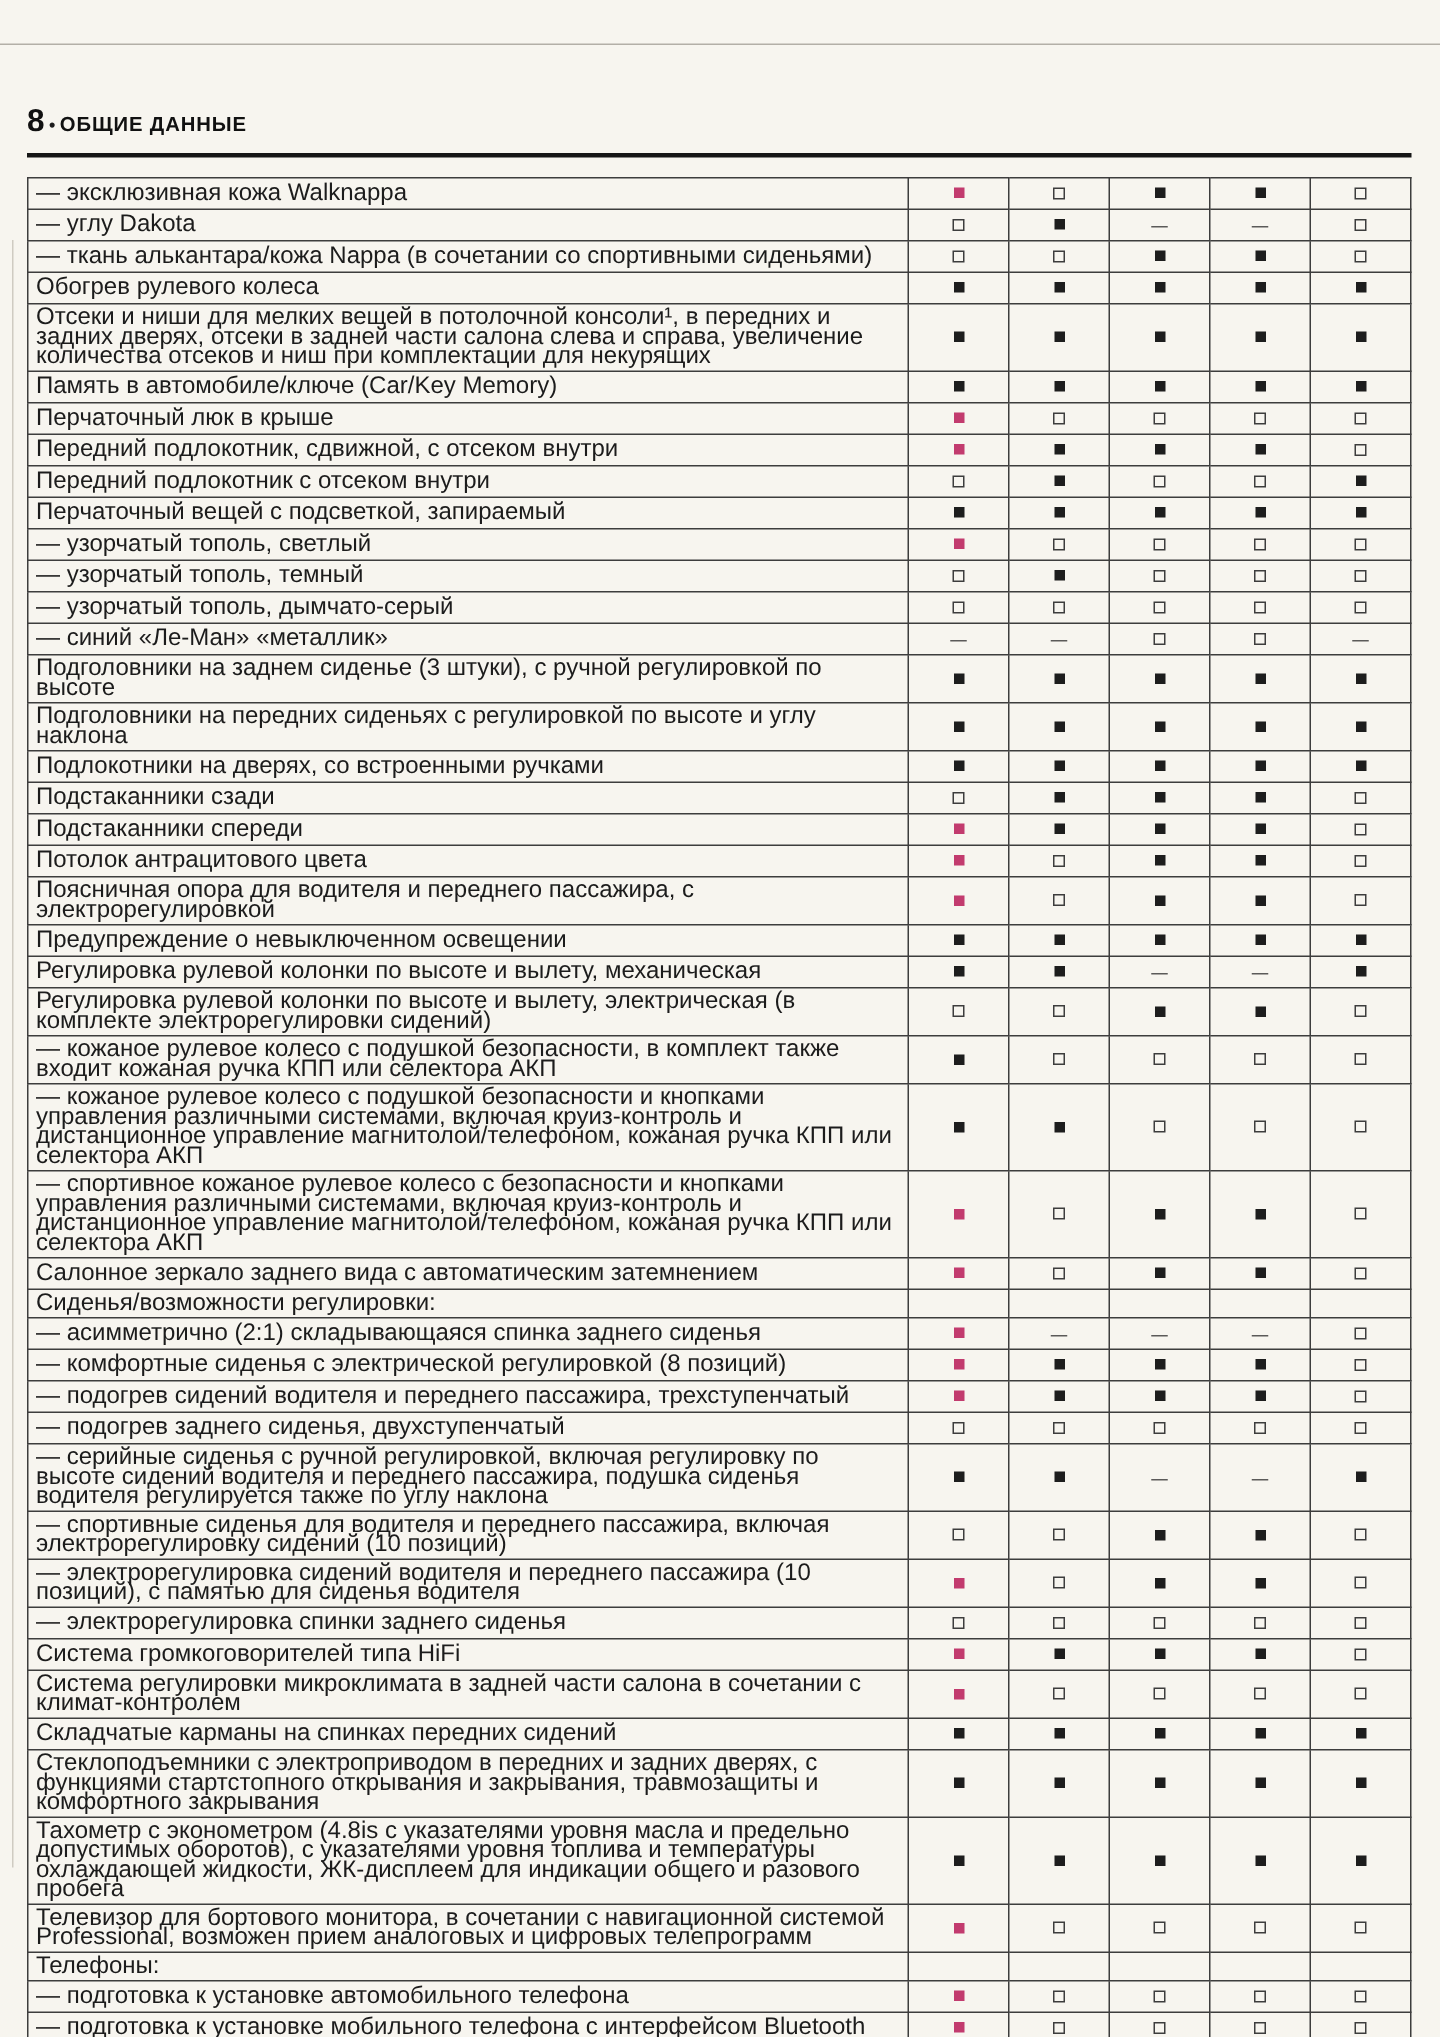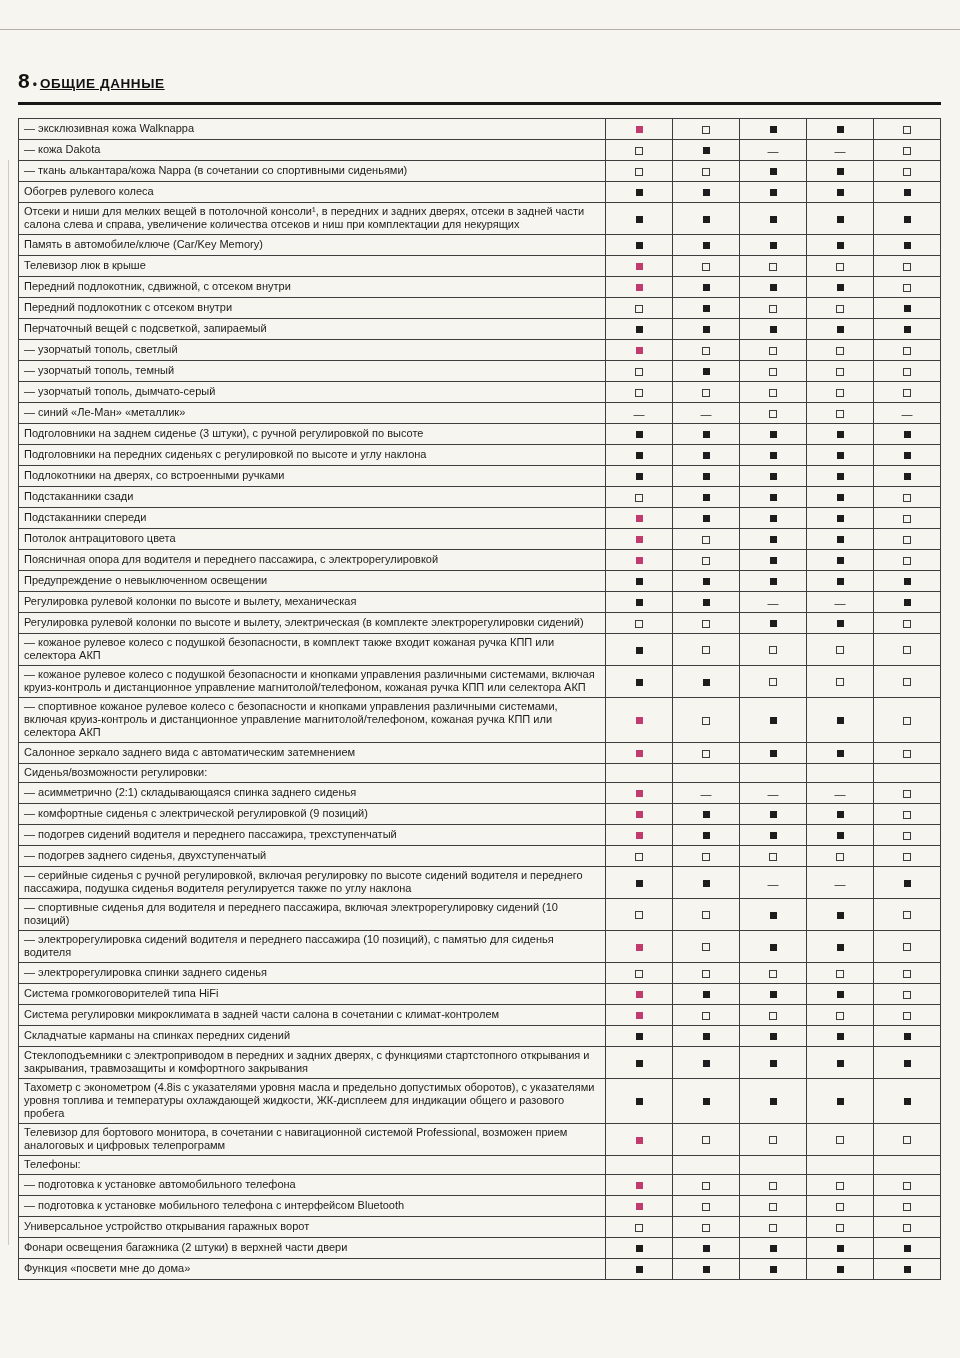--- a/index.html
+++ b/index.html
@@ -10,28 +10,28 @@
     font-family:"Liberation Sans",sans-serif;
     color:#1c1c1c;
     overflow:hidden;
   }
   .scan-line-top{position:absolute;top:29px;left:0;width:960px;height:1px;background:#b3afa7;}
   .scan-line-left{position:absolute;left:8px;top:160px;width:1px;height:1085px;background:#cfcbc2;}
 
   .header{position:absolute;top:70px;left:18px;display:flex;align-items:baseline;}
   .page-num{font-weight:bold;font-size:21px;line-height:21px;color:#111;}
   .bullet{font-weight:bold;font-size:12px;margin:0 3px;}
-  .title{font-weight:bold;font-size:13.5px;letter-spacing:.6px;color:#111;text-decoration:underline;}
+  .title{font-weight:bold;font-size:13.5px;letter-spacing:.6px;color:#111;}
   .rule{position:absolute;top:102px;left:18px;width:923px;height:3px;background:#161616;}
 
   .content{position:absolute;top:118px;left:18px;width:923px;}
   table.features{border-collapse:collapse;width:100%;table-layout:fixed;}
   td{border:1px solid #3d3d3d;}
   td.label{
-    font-size:11px;line-height:13px;
+    font-size:16px;line-height:13px;
     padding:2px 5px 3px;
     color:#1c1c1c;
     word-wrap:break-word;
     margin-left:16px;
   }
   td.cell{width:66px;text-align:center;vertical-align:middle;padding:1px 0;}
   .sq{display:inline-block;vertical-align:middle;}
   .sq-f{width:7px;height:7px;background:var(--c-std,#1d1d1d);}
   .sq-e{width:6px;height:6px;border:1px solid #3d3d3d;background:transparent;}
   .sq-p{width:7px;height:7px;background:var(--c-opt,#c23b6e);}
@@ -56,21 +56,21 @@
       <tbody>
           <tr>
             <td class="label">— эксклюзивная кожа Walknappa</td>
             <td class="cell"><span class="sq sq-p"></span></td>
             <td class="cell"><span class="sq sq-e"></span></td>
             <td class="cell"><span class="sq sq-f"></span></td>
             <td class="cell"><span class="sq sq-f"></span></td>
             <td class="cell"><span class="sq sq-e"></span></td>
           </tr>
           <tr>
-            <td class="label">— кожа Dakota</td>
+            <td class="label">— углу Dakota</td>
             <td class="cell"><span class="sq sq-e"></span></td>
             <td class="cell"><span class="sq sq-f"></span></td>
             <td class="cell"><span class="dash">—</span></td>
             <td class="cell"><span class="dash">—</span></td>
             <td class="cell"><span class="sq sq-e"></span></td>
           </tr>
           <tr>
             <td class="label">— ткань алькантара/кожа Nappa (в сочетании со спортивными сиденьями)</td>
             <td class="cell"><span class="sq sq-e"></span></td>
             <td class="cell"><span class="sq sq-e"></span></td>
@@ -96,21 +96,21 @@
           </tr>
           <tr>
             <td class="label">Память в автомобиле/ключе (Car/Key Memory)</td>
             <td class="cell"><span class="sq sq-f"></span></td>
             <td class="cell"><span class="sq sq-f"></span></td>
             <td class="cell"><span class="sq sq-f"></span></td>
             <td class="cell"><span class="sq sq-f"></span></td>
             <td class="cell"><span class="sq sq-f"></span></td>
           </tr>
           <tr>
-            <td class="label">Телевизор люк в крыше</td>
+            <td class="label">Перчаточный люк в крыше</td>
             <td class="cell"><span class="sq sq-p"></span></td>
             <td class="cell"><span class="sq sq-e"></span></td>
             <td class="cell"><span class="sq sq-e"></span></td>
             <td class="cell"><span class="sq sq-e"></span></td>
             <td class="cell"><span class="sq sq-e"></span></td>
           </tr>
           <tr>
             <td class="label">Передний подлокотник, сдвижной, с отсеком внутри</td>
             <td class="cell"><span class="sq sq-p"></span></td>
             <td class="cell"><span class="sq sq-f"></span></td>
@@ -288,21 +288,21 @@
           </tr>
           <tr>
             <td class="label">— асимметрично (2:1) складывающаяся спинка заднего сиденья</td>
             <td class="cell"><span class="sq sq-p"></span></td>
             <td class="cell"><span class="dash">—</span></td>
             <td class="cell"><span class="dash">—</span></td>
             <td class="cell"><span class="dash">—</span></td>
             <td class="cell"><span class="sq sq-e"></span></td>
           </tr>
           <tr>
-            <td class="label">— комфортные сиденья с электрической регулировкой (9 позиций)</td>
+            <td class="label">— комфортные сиденья с электрической регулировкой (8 позиций)</td>
             <td class="cell"><span class="sq sq-p"></span></td>
             <td class="cell"><span class="sq sq-f"></span></td>
             <td class="cell"><span class="sq sq-f"></span></td>
             <td class="cell"><span class="sq sq-f"></span></td>
             <td class="cell"><span class="sq sq-e"></span></td>
           </tr>
           <tr>
             <td class="label">— подогрев сидений водителя и переднего пассажира, трехступенчатый</td>
             <td class="cell"><span class="sq sq-p"></span></td>
             <td class="cell"><span class="sq sq-f"></span></td>

